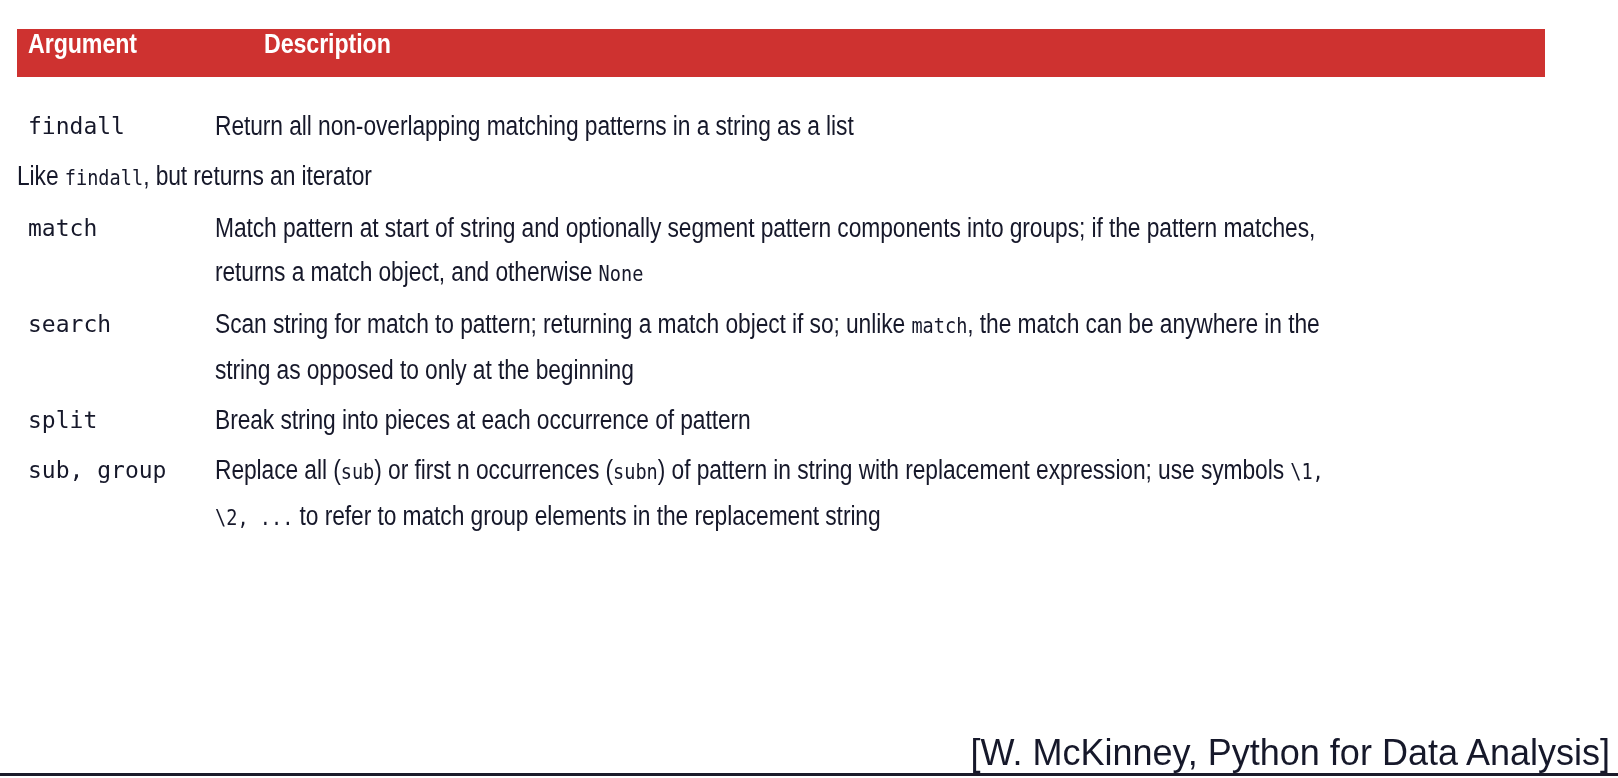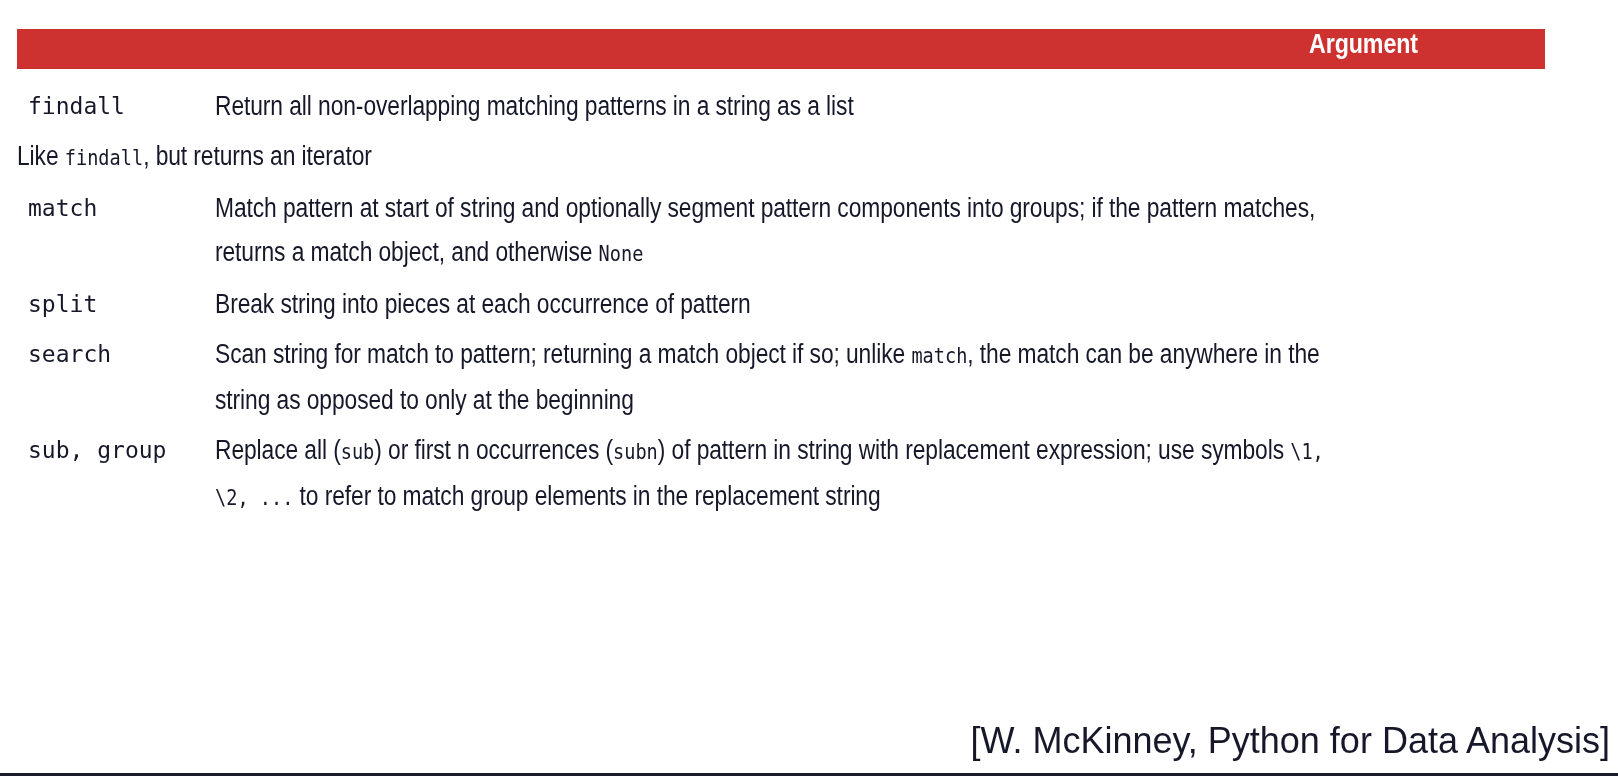--- a/index.html
+++ b/index.html
@@ -20,43 +20,42 @@
   #table-root {
     position: absolute;
     left: 17px;
     top: 29px;
     width: 1528px;
   }
 
   
   .table-header {
     background: #ce3230;
-    height: 40px;
+    height: 48px;
     display: flex;
-    align-items: flex-end;
+    align-items: flex-start;
     box-sizing: border-box;
     padding-left: 11px;
-    flex-direction: column;
   }
   .th {
     color: #ffffff;
     font-weight: bold;
     font-size: 27px;
     font-family: "Liberation Sans Narrow", "Liberation Sans", sans-serif;
     transform: scaleX(0.86);
     transform-origin: left center;
     letter-spacing: -0.1px;
     white-space: nowrap;
   }
   .th-arg { width: 236px; flex: 0 0 236px; }
   .th-desc { flex: 1 1 auto; }
 
   
   .table-body {
-    padding-top: 12px;
+    padding-top: 24px;
   }
   .row {
     display: flex;
     align-items: flex-start;
     padding-top: 3px;
     padding-bottom: 3px;
   }
   .cell-arg {
     width: 198px;
     flex: 0 0 198px;
@@ -85,21 +84,21 @@
     font-family: "DejaVu Sans Mono", "Liberation Mono", monospace;
     font-size: 22px;
     letter-spacing: 0;
     color: #16182a;
   }
 
   
   #attribution {
     position: absolute;
     right: 8px;
-    bottom: 16px;
+    bottom: 4px;
     font-family: "Liberation Sans", sans-serif;
     font-size: 36px;
     color: #16182a;
     white-space: nowrap;
   }
 
   
   #bottom-rule {
     position: absolute;
     left: 0;
@@ -125,26 +124,26 @@
         <div class="cell-desc"><span>Return all non-overlapping matching patterns in a string as a list</span></div>
       </div>
       <div class="row">
         <div class="cell-desc"><span>Like </span><code>findall</code><span>, but returns an iterator</span></div>
       </div>
       <div class="row">
         <div class="cell-arg">match</div>
         <div class="cell-desc"><span>Match pattern at start of string and optionally segment pattern components into groups; if the pattern matches, returns a match object, and otherwise </span><code>None</code></div>
       </div>
       <div class="row">
+        <div class="cell-arg">search</div>
+        <div class="cell-desc"><span>Scan string for match to pattern; returning a match object if so; unlike </span><code>match</code><span>, the match can be anywhere in the string as opposed to only at the beginning</span></div>
+      </div>
+      <div class="row">
         <div class="cell-arg">split</div>
         <div class="cell-desc"><span>Break string into pieces at each occurrence of pattern</span></div>
-      </div>
-      <div class="row">
-        <div class="cell-arg">search</div>
-        <div class="cell-desc"><span>Scan string for match to pattern; returning a match object if so; unlike </span><code>match</code><span>, the match can be anywhere in the string as opposed to only at the beginning</span></div>
       </div>
       <div class="row">
         <div class="cell-arg">sub, group</div>
         <div class="cell-desc"><span>Replace all (</span><code>sub</code><span>) or first n occurrences (</span><code>subn</code><span>) of pattern in string with replacement expression; use symbols </span><code>\1, \2, ...</code><span> to refer to match group elements in the replacement string</span></div>
       </div>
     </div>
 
 </div>
 
 <div id="attribution">[W. McKinney, Python for Data Analysis]</div>

